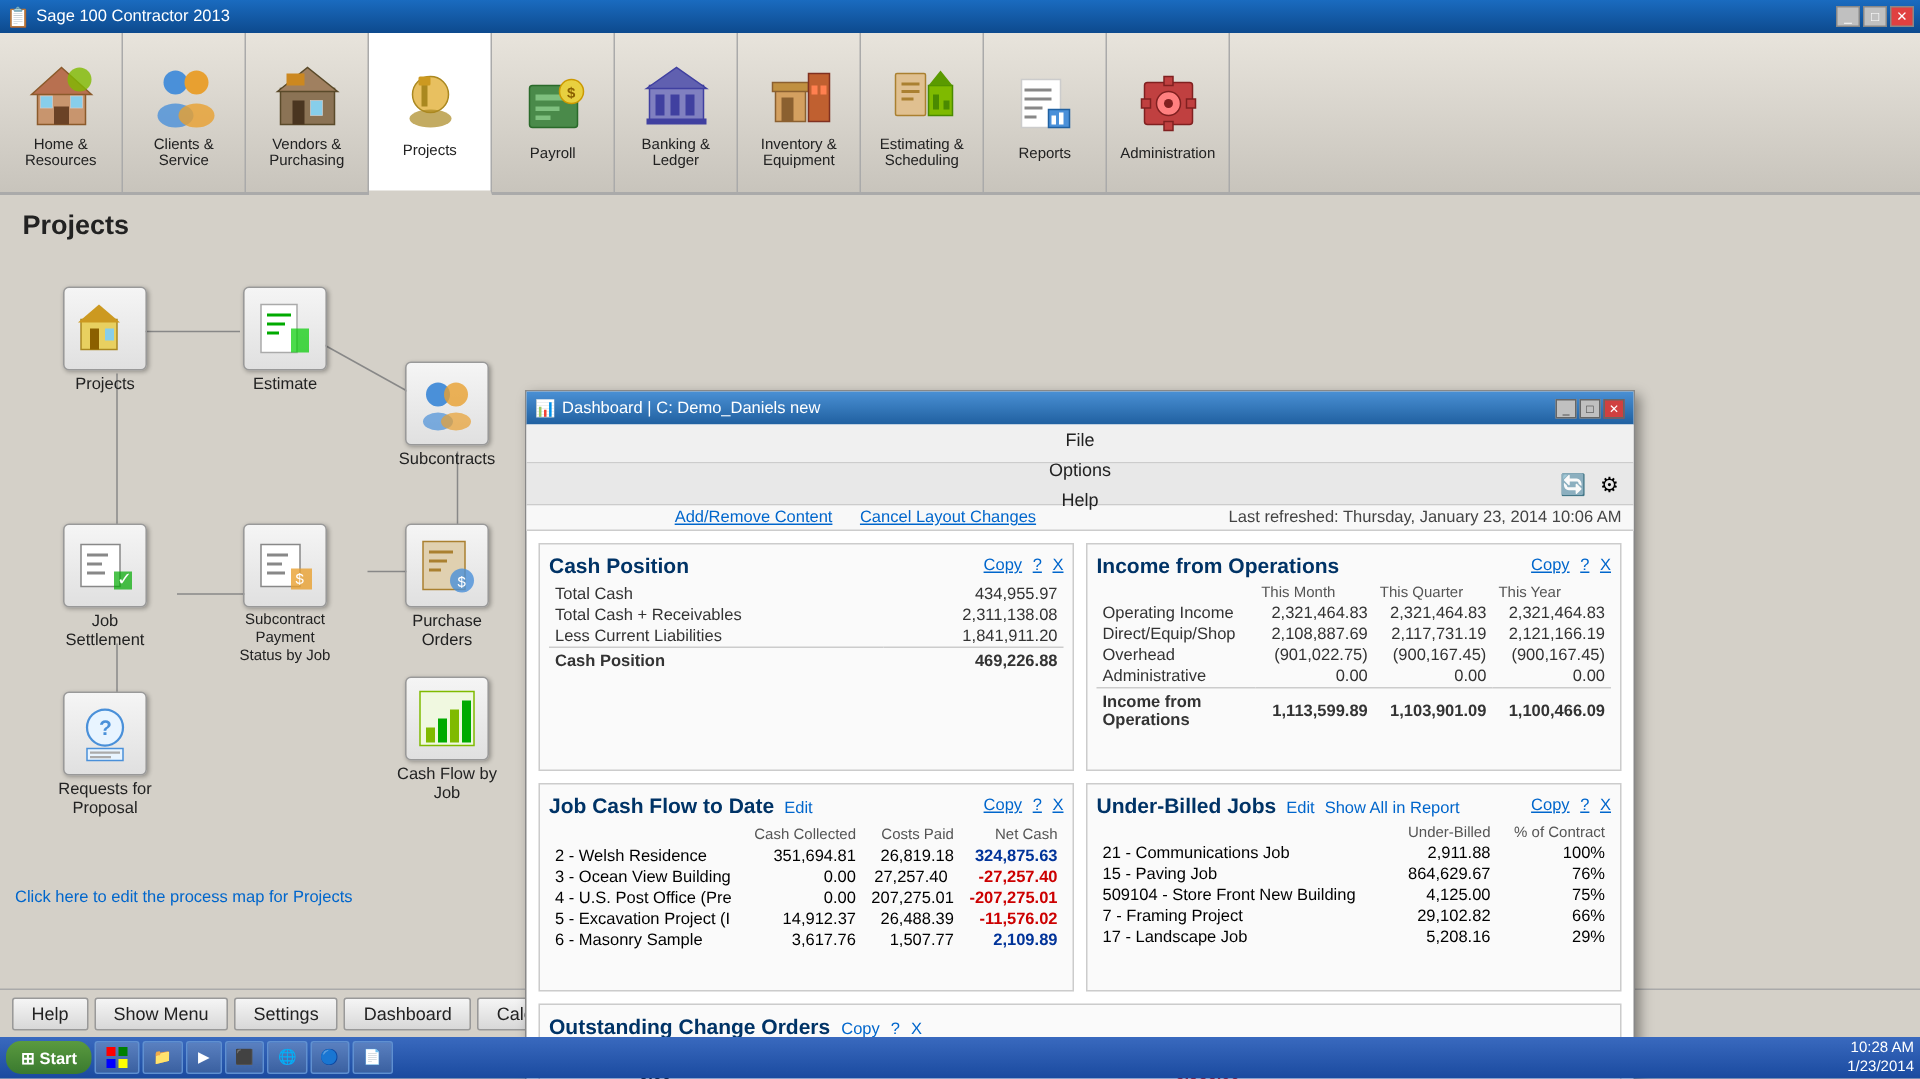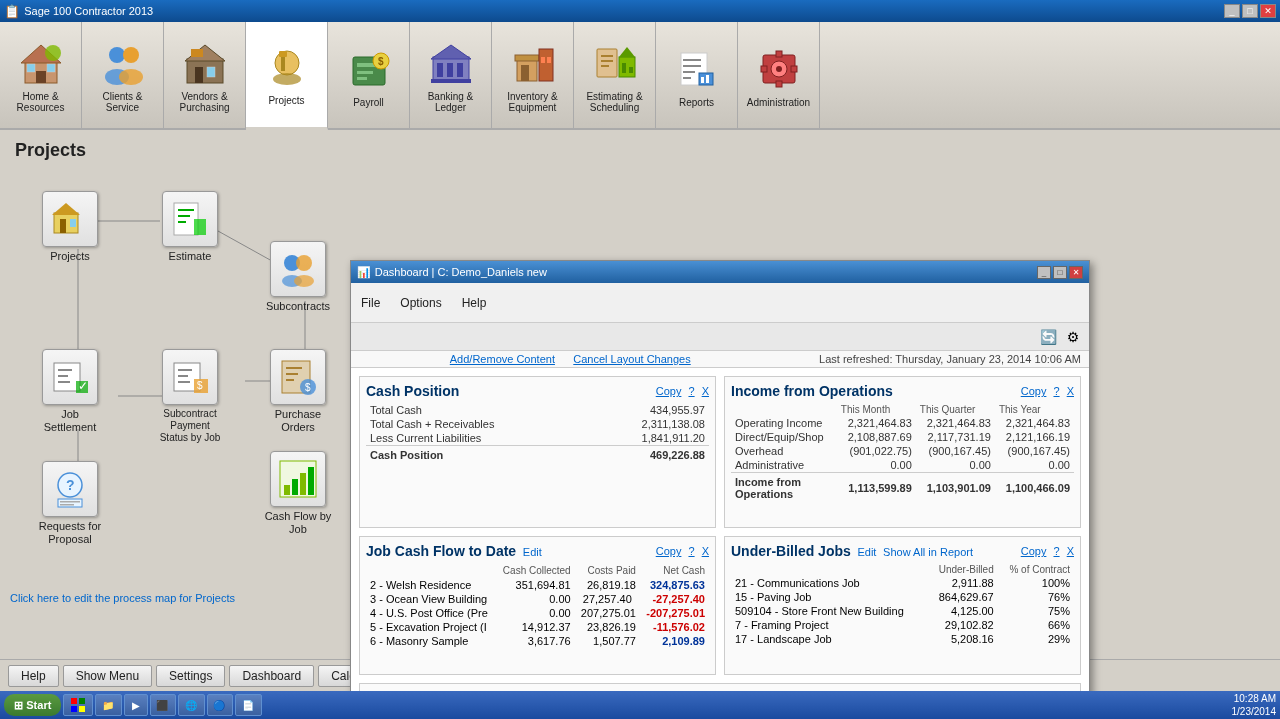--- a/index.html
+++ b/index.html
@@ -31,21 +31,21 @@
     .pm-item .pm-label { font-size: 11px; color: #222; margin-top: 3px; line-height: 1.2; }
 
     
     #dashboard-window { position: absolute; left: 350px; top: 130px; width: 740px; height: 500px; background: white; border: 1px solid #888; box-shadow: 3px 3px 8px rgba(0,0,0,0.4); z-index: 10; }
     #dash-titlebar { background: linear-gradient(to bottom, #4a90d4, #2060a0); color: white; height: 22px; display: flex; align-items: center; justify-content: space-between; padding: 0 6px; font-size: 11px; }
     #dash-titlebar-left { display: flex; align-items: center; gap: 4px; }
     #dash-titlebar-controls { display: flex; gap: 2px; }
     .dash-tb-btn { width: 14px; height: 13px; background: #c0c0c0; border: 1px solid #666; font-size: 8px; display: flex; align-items: center; justify-content: center; cursor: pointer; color: #333; }
     .dash-tb-btn.close { background: #d04040; color: white; }
 
-    #dash-menubar { background: #f0f0f0; border-bottom: 1px solid #ccc; height: 40px; display: flex; align-items: center; gap: 0; }
+    #dash-menubar { background: #f0f0f0; border-bottom: 1px solid #ccc; height: 26px; display: flex; align-items: center; gap: 0; flex-direction: column; }
     .dash-menu-item { padding: 3px 10px; font-size: 12px; cursor: pointer; color: #222; }
 
     #dash-toolbar { background: #e8e8e8; border-bottom: 1px solid #ccc; height: 28px; display: flex; align-items: center; justify-content: flex-end; padding: 0 6px; gap: 4px; }
     .dash-tool-icon { width: 20px; height: 20px; cursor: pointer; display: flex; align-items: center; justify-content: center; font-size: 14px; }
 
     #dash-refresh-bar { padding: 2px 8px; font-size: 11px; color: #444; border-bottom: 1px solid #ccc; background: #f8f8f8; text-align: right; }
     .dash-link { color: #0066cc; text-decoration: underline; cursor: pointer; }
 
     #dash-content { overflow-y: auto; height: calc(100% - 22px - 22px - 28px - 22px); padding: 8px; display: grid; grid-template-columns: 1fr 1fr; gap: 8px; }
 
@@ -538,21 +538,21 @@
             </tr>
             <tr>
               <td>4 - U.S. Post Office (Pre</td>
               <td style="text-align:right;">0.00</td>
               <td style="text-align:right;">207,275.01</td>
               <td class="net-neg" style="text-align:right;">-207,275.01</td>
             </tr>
             <tr>
               <td>5 - Excavation Project (I</td>
               <td style="text-align:right;">14,912.37</td>
-              <td style="text-align:right;">23,826.19</td>
+              <td style="text-align:right;">26,488.39</td>
               <td class="net-neg" style="text-align:right;">-11,576.02</td>
             </tr>
             <tr>
               <td>6 - Masonry Sample</td>
               <td style="text-align:right;">3,617.76</td>
               <td style="text-align:right;">1,507.77</td>
               <td class="net-pos" style="text-align:right;">2,109.89</td>
             </tr>
           </tbody>
             </table>

